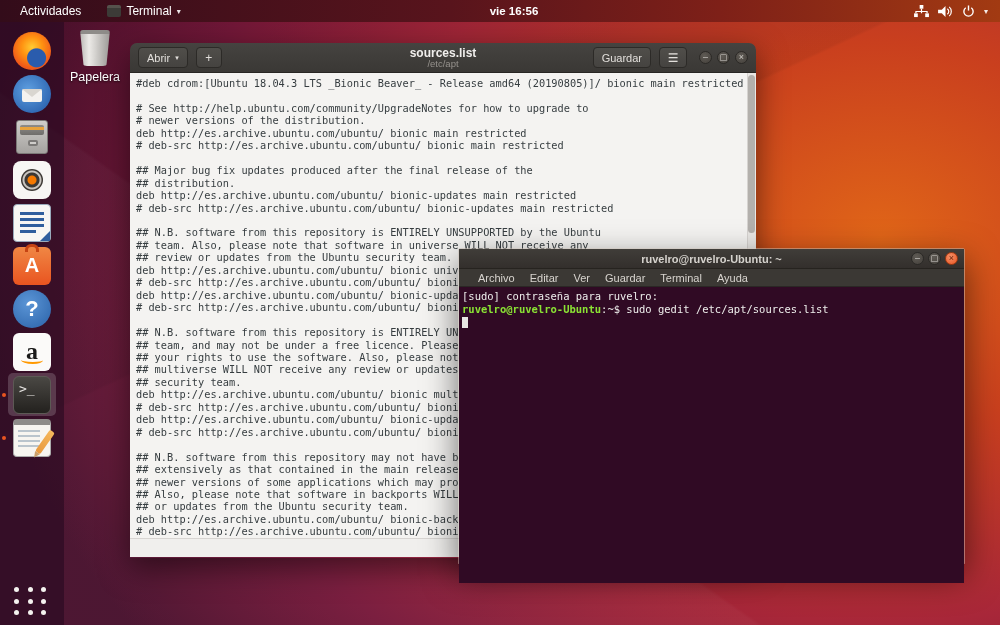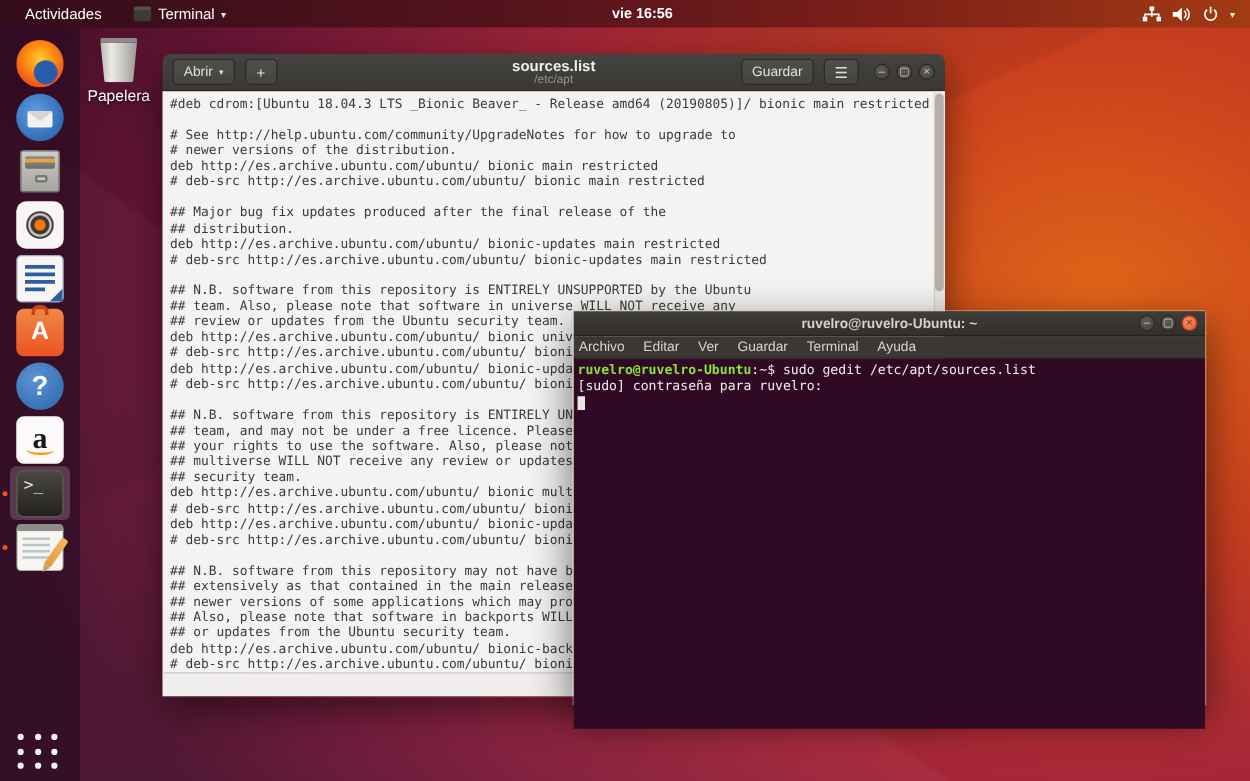--- a/index.html
+++ b/index.html
@@ -91,21 +91,21 @@
   .gedit-status { height:19px; background:#f0efed; border-top:1px solid #d8d5d2; display:flex; align-items:center; justify-content:flex-end; padding:0 14px; }
   .gd-docline { color:#4a4742; font-size:10.5px; display:flex; gap:6px; align-items:center; cursor:pointer; }
 
   
   .term { position:absolute; left:458px; top:248px; width:507px; height:316px; z-index:20;
     box-shadow:0 12px 34px rgba(0,0,0,.55); border:1px solid rgba(180,170,160,.55); border-radius:2px 2px 0 0; }
   .term-titlebar { position:relative; height:20px; background:linear-gradient(#403d39,#332f2c); border-bottom:1px solid #26231f;
     display:flex; align-items:center; justify-content:center; }
   .term-title { color:#d5d2cd; font-size:11px; font-weight:bold; }
   .term-winbtns { position:absolute; right:6px; top:3px; display:flex; gap:4px; }
-  .term-menubar { height:18px; background:#3b3834; display:flex; align-items:center; gap:15px; padding-left:4px; border-bottom:1px solid #2a2724; }
+  .term-menubar { height:18px; background:#3b3834; display:flex; align-items:center; gap:15px; padding-left:19px; border-bottom:1px solid #2a2724; }
   .term-menubar span { color:#d8d4cf; font-size:11px; cursor:pointer; }
   .term-body { height:296px; background:#300a24; padding:3px 0 0 3px; font-family:"DejaVu Sans Mono",monospace; font-size:10.5px; line-height:12.8px; color:#eeeeec; }
   .term-body pre { font:inherit; white-space:pre; }
   .t-user { color:#8ae234; font-weight:bold; }
   .t-cursor { display:inline-block; width:6px; height:11px; background:#e8e6e3; vertical-align:text-bottom; }
 </style>
 </head>
 <body>
 
 <div class="wp-tri1"></div>
@@ -312,17 +312,17 @@
   </div>
   <div class="term-menubar">
     <span>Archivo</span>
     <span>Editar</span>
     <span>Ver</span>
     <span>Guardar</span>
     <span>Terminal</span>
     <span>Ayuda</span>
   </div>
   <div class="term-body">
+    <div>[sudo] contraseña para ruvelro:</div>
     <div><span class="t-user">ruvelro@ruvelro-Ubuntu</span><span>:~$</span><span> sudo gedit /etc/apt/sources.list</span></div>
-    <div>[sudo] contraseña para ruvelro:</div>
     <div><span class="t-cursor"></span></div>
   </div>
 </div>
 
 </body></html>

